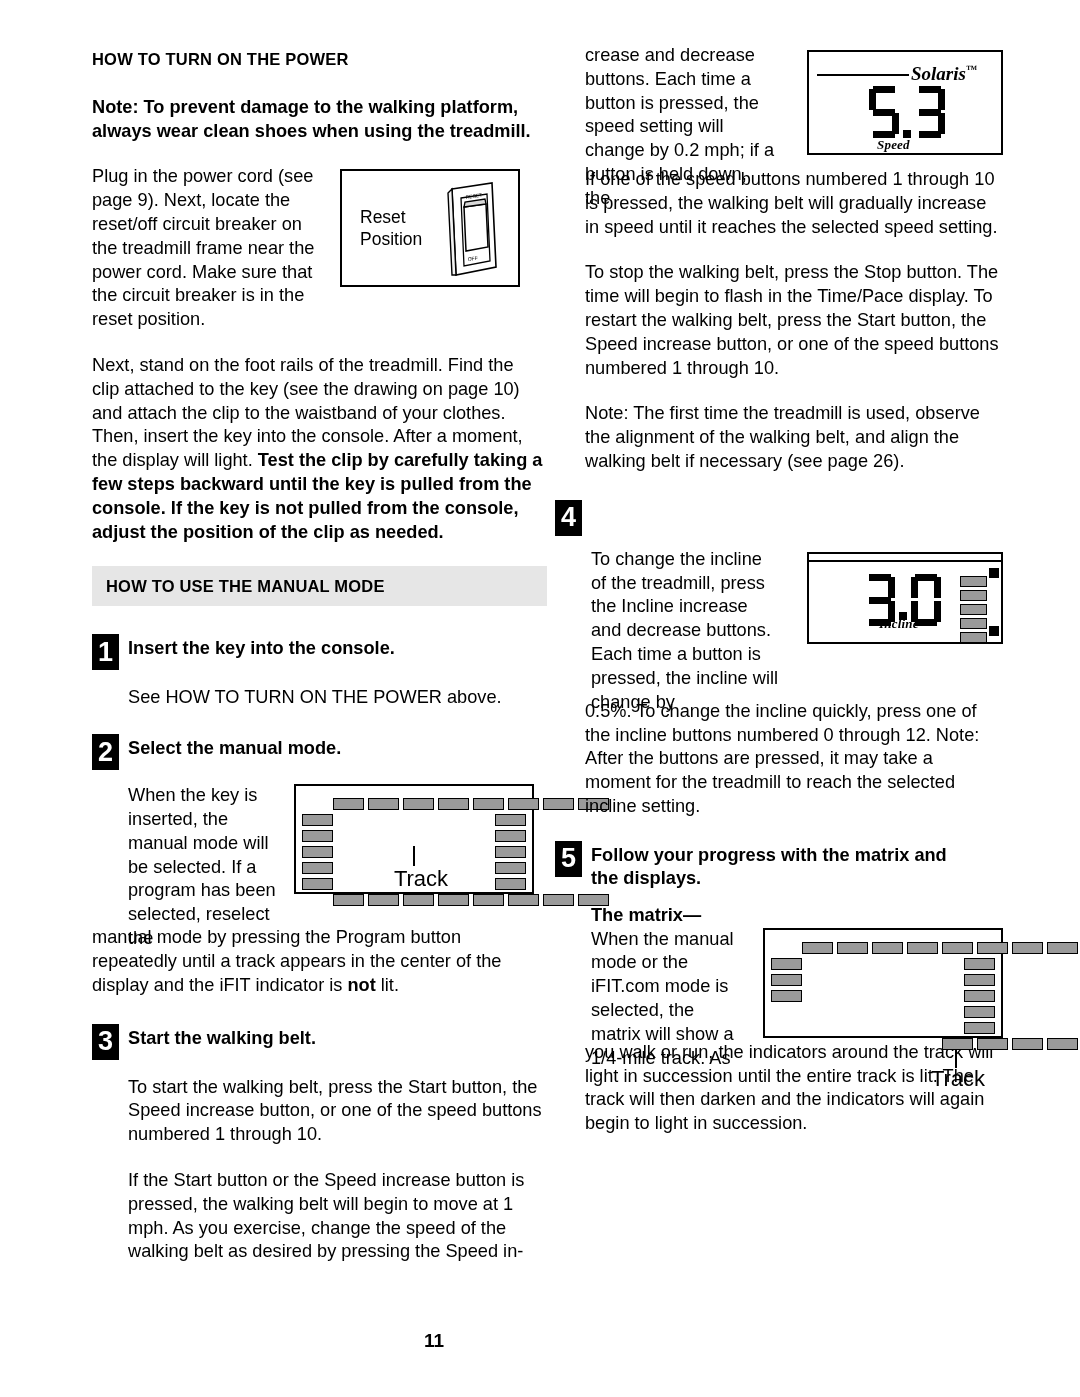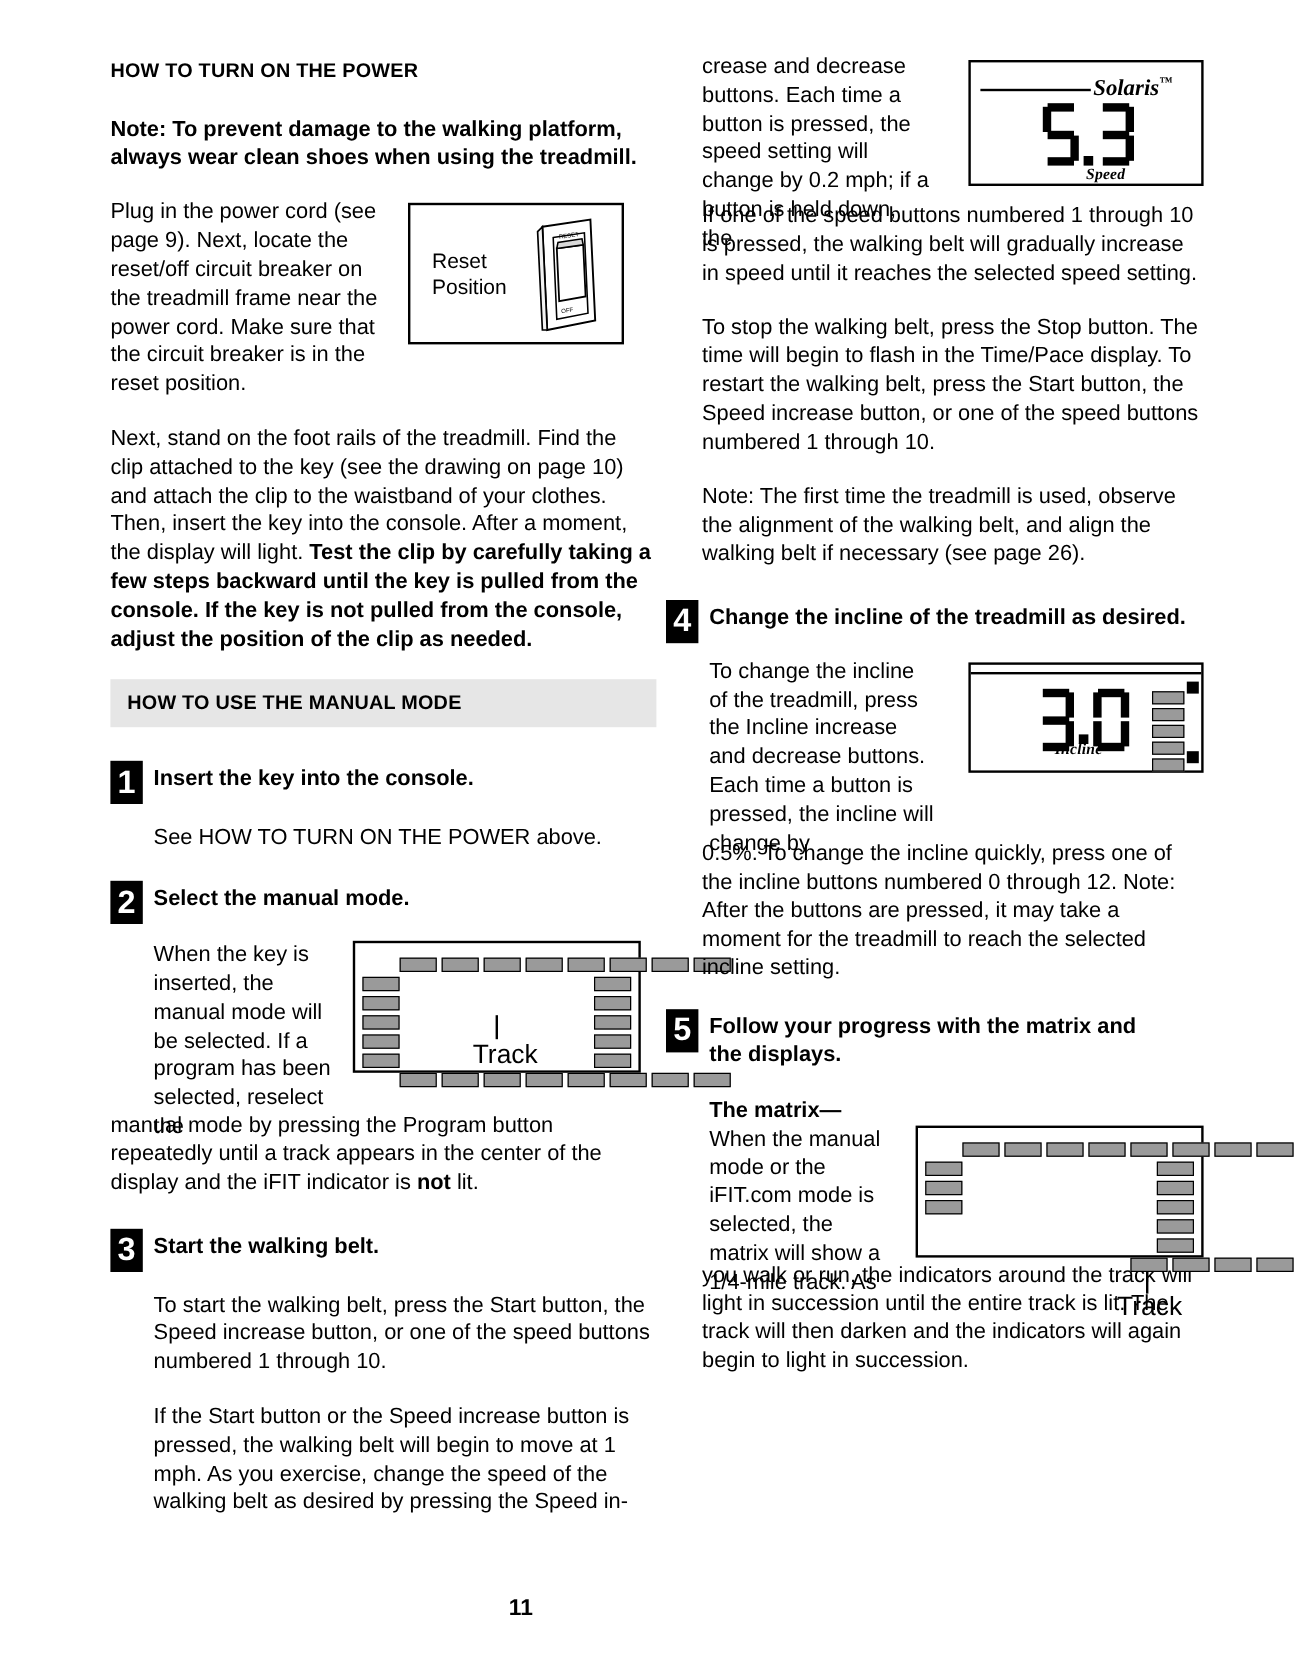--- a/index.html
+++ b/index.html
@@ -301,34 +301,33 @@
           <div class="dot"></div>
 
           <div class="digit">
             <i class="sh sgA"></i>
               <i class="sv sgB"></i>
               <i class="sh sgG"></i>
               <i class="sv sgC"></i>
               <i class="sh sgD"></i>
           </div>
         </div>
-        <div class="unitlabel" style="left:96px; top:85px;">Speed</div>
+        <div class="unitlabel" style="left:68px; top:85px;">Speed</div>
       </div>
     </div>
 
 
     <p class="body">If one of the speed buttons numbered 1 through 10 is pressed, the walking belt will gradually increase in speed until it reaches the selected speed setting.</p>
 
     <p class="body">To stop the walking belt, press the Stop button. The time will begin to flash in the Time/Pace display. To restart the walking belt, press the Start button, the Speed increase button, or one of the speed buttons numbered 1 through 10.</p>
 
     <p class="body" style="margin-bottom:26px;">Note: The first time the treadmill is used, observe the alignment of the walking belt, and align the walking belt if necessary (see page 26).</p>
 
     <div class="step" style="margin-left:-30px;">
       <div class="step-num">4</div>
-      <div class="step-title">Change the incline of the treadmill as desired.</div>
     </div>
 
     <div style="position:relative; margin-top:12px; height:150px;">
       <div style="position:absolute; left:6px; top:0; width:190px;">
         <p class="body tight">To change the incline of the treadmill, press the Incline increase and decrease buttons. Each time a button is pressed, the incline will change by</p>
       </div>
 
       <div class="console" style="position:absolute; right:-3px; top:4px; width:196px; height:92px;">
         <div class="topline2" style="top:6px;"></div>
         <div class="lcd" style="left:56px; top:20px;">
@@ -365,21 +364,21 @@
       </div>
     </div>
 
     <p class="body" style="margin-top:2px;">0.5%. To change the incline quickly, press one of the incline buttons numbered 0 through 12. Note: After the buttons are pressed, it may take a moment for the treadmill to reach the selected incline setting.</p>
 
     <div class="step" style="margin-left:-30px;">
       <div class="step-num">5</div>
       <div class="step-title" style="width:360px;">Follow your progress with the matrix and the displays.</div>
     </div>
 
-    <div style="position:relative; margin-top:24px; height:135px;">
+    <div style="position:relative; margin-top:14px; height:135px;">
       <div style="position:absolute; left:6px; top:0; width:150px;">
         <p class="body tight bold" style="margin-bottom:0;">The matrix—</p>
         <p class="body tight">When the manual mode or the iFIT.com mode is selected, the matrix will show a 1/4-mile track. As</p>
       </div>
 
       <div class="figbox track-fig" style="position:absolute; right:-3px; top:24px; width:240px; height:110px;">
         <div class="seg h" style="left:37px;  top:12px;"></div>
         <div class="seg h" style="left:72px;  top:12px;"></div>
         <div class="seg h" style="left:107px; top:12px;"></div>
         <div class="seg h" style="left:142px; top:12px;"></div>

